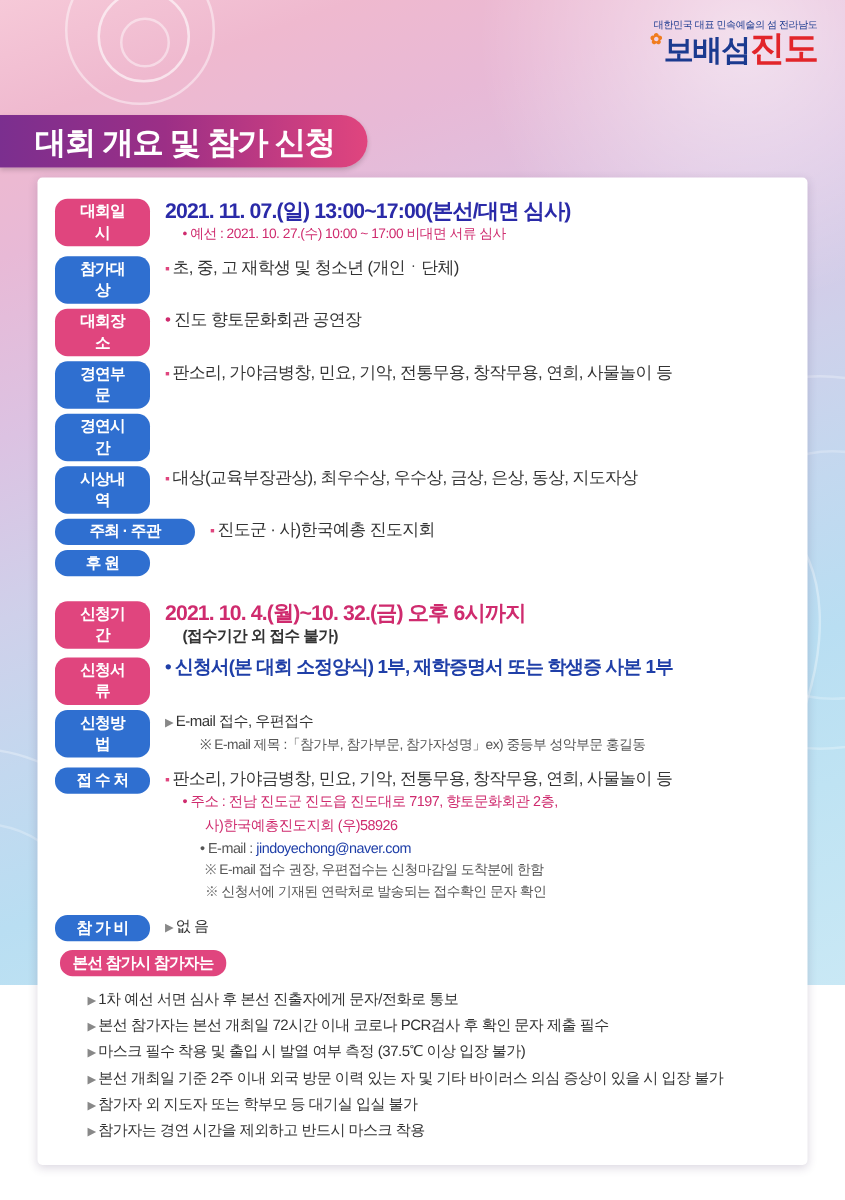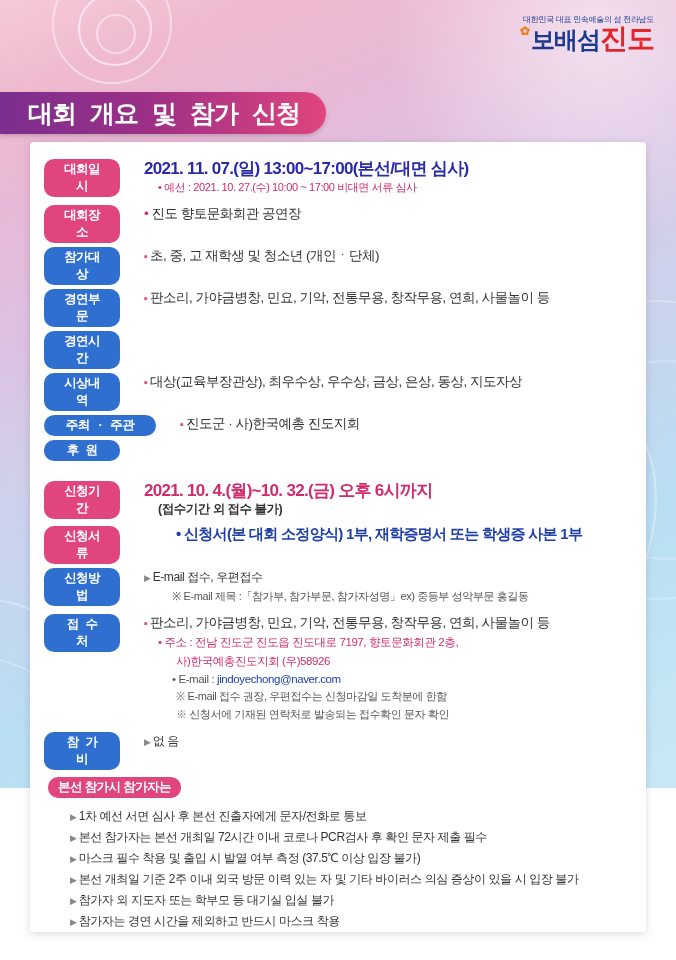--- a/index.html
+++ b/index.html
@@ -49,51 +49,50 @@
   .logo-mark { display:inline-block; font-size:12px; color:#f07c1e; margin-right:2px; vertical-align:top;}
 
   
   .banner {
     position:absolute; left:0; top:92px;
     height:42px; padding:0 26px 0 28px;
     display:flex; align-items:center;
     background: linear-gradient(90deg,#7b2f8f 0%, #9c2f86 45%, #e0457e 100%);
     border-radius: 0 22px 22px 0;
     box-shadow: 0 2px 4px rgba(0,0,0,0.18);
-    font-family: Liberation Mono, monospace;
   }
   .banner span { color:#fff; font-size:25px; font-weight:bold; letter-spacing:-1px; }
 
   
   .card {
     position:absolute; left:30px; top:142px; width:616px; height:790px;
     background:#fff; border-radius:4px;
     box-shadow:0 2px 8px rgba(60,40,90,0.18);
     padding:16px 18px 10px 14px;
   }
 
   .row { display:flex; align-items:flex-start; margin-bottom:3px; }
   .tag {
     flex:0 0 76px;
     color:#fff; font-size:12.5px; font-weight:bold;
     border-radius:10px; padding:2px 17px; text-align:center;
     letter-spacing:-0.6px;
-    margin-right:24px; margin-top:1px;font-family:Liberation Mono, monospace;
+    margin-right:12px; margin-top:1px;
   }
   .tag.pink { background:#e0457e; }
   .tag.blue { background:#2f6fd0; }
   .tag.wide { flex:0 0 112px; border-radius:11px; }
   .content { flex:1; }
 
   .big {
     color:#2a2aa8; font-size:17px; font-weight:bold; letter-spacing:-0.7px;
     line-height:1.25;
   }
   .big.pinktxt { color:#cf2b6e; }
-  .big.bluetxt { color:#1f3fa8;margin-left:32px; }
+  .big.bluetxt { color:#1f3fa8; }
   .mainline {
     font-size:13.5px; color:#333; letter-spacing:-0.5px; line-height:1.5;
   }
   .bullet::before { content:"▪ "; color:#e0457e; font-size:11px; }
   .dot::before { content:"• "; color:#cf2b6e; }
   .sub {
     font-size:11px; color:#555; letter-spacing:-0.4px; line-height:1.6; margin-left:2px;
   }
   .sub.red { color:#cf2b6e; }
   .sub.note::before { content:"※ "; color:#777; }
@@ -143,30 +142,30 @@
     <div class="row">
       <div class="tag pink">대회일시</div>
       <div class="content">
         <div class="big">2021. 11. 07.(일) 13:00~17:00(본선/대면 심사)</div>
         <div class="sub red indent1">• 예선 : 2021. 10. 27.(수) 10:00 ~ 17:00 비대면 서류 심사</div>
       </div>
     </div>
     <div class="smallgap"></div>
 
     <div class="row">
+      <div class="tag blue">참가대상</div>
+      <div class="content">
+        <div class="mainline bullet">초, 중, 고 재학생 및 청소년 (개인ㆍ단체)</div>
+      </div>
+    </div>
+
+    <div class="row">
       <div class="tag pink">대회장소</div>
       <div class="content">
         <div class="mainline dot">진도 향토문화회관 공연장</div>
-      </div>
-    </div>
-
-    <div class="row">
-      <div class="tag blue">참가대상</div>
-      <div class="content">
-        <div class="mainline bullet">초, 중, 고 재학생 및 청소년 (개인ㆍ단체)</div>
       </div>
     </div>
 
     <div class="row">
       <div class="tag blue">경연부문</div>
       <div class="content">
         <div class="mainline bullet">판소리, 가야금병창, 민요, 기악, 전통무용, 창작무용, 연희, 사물놀이 등</div>
       </div>
     </div>
 

